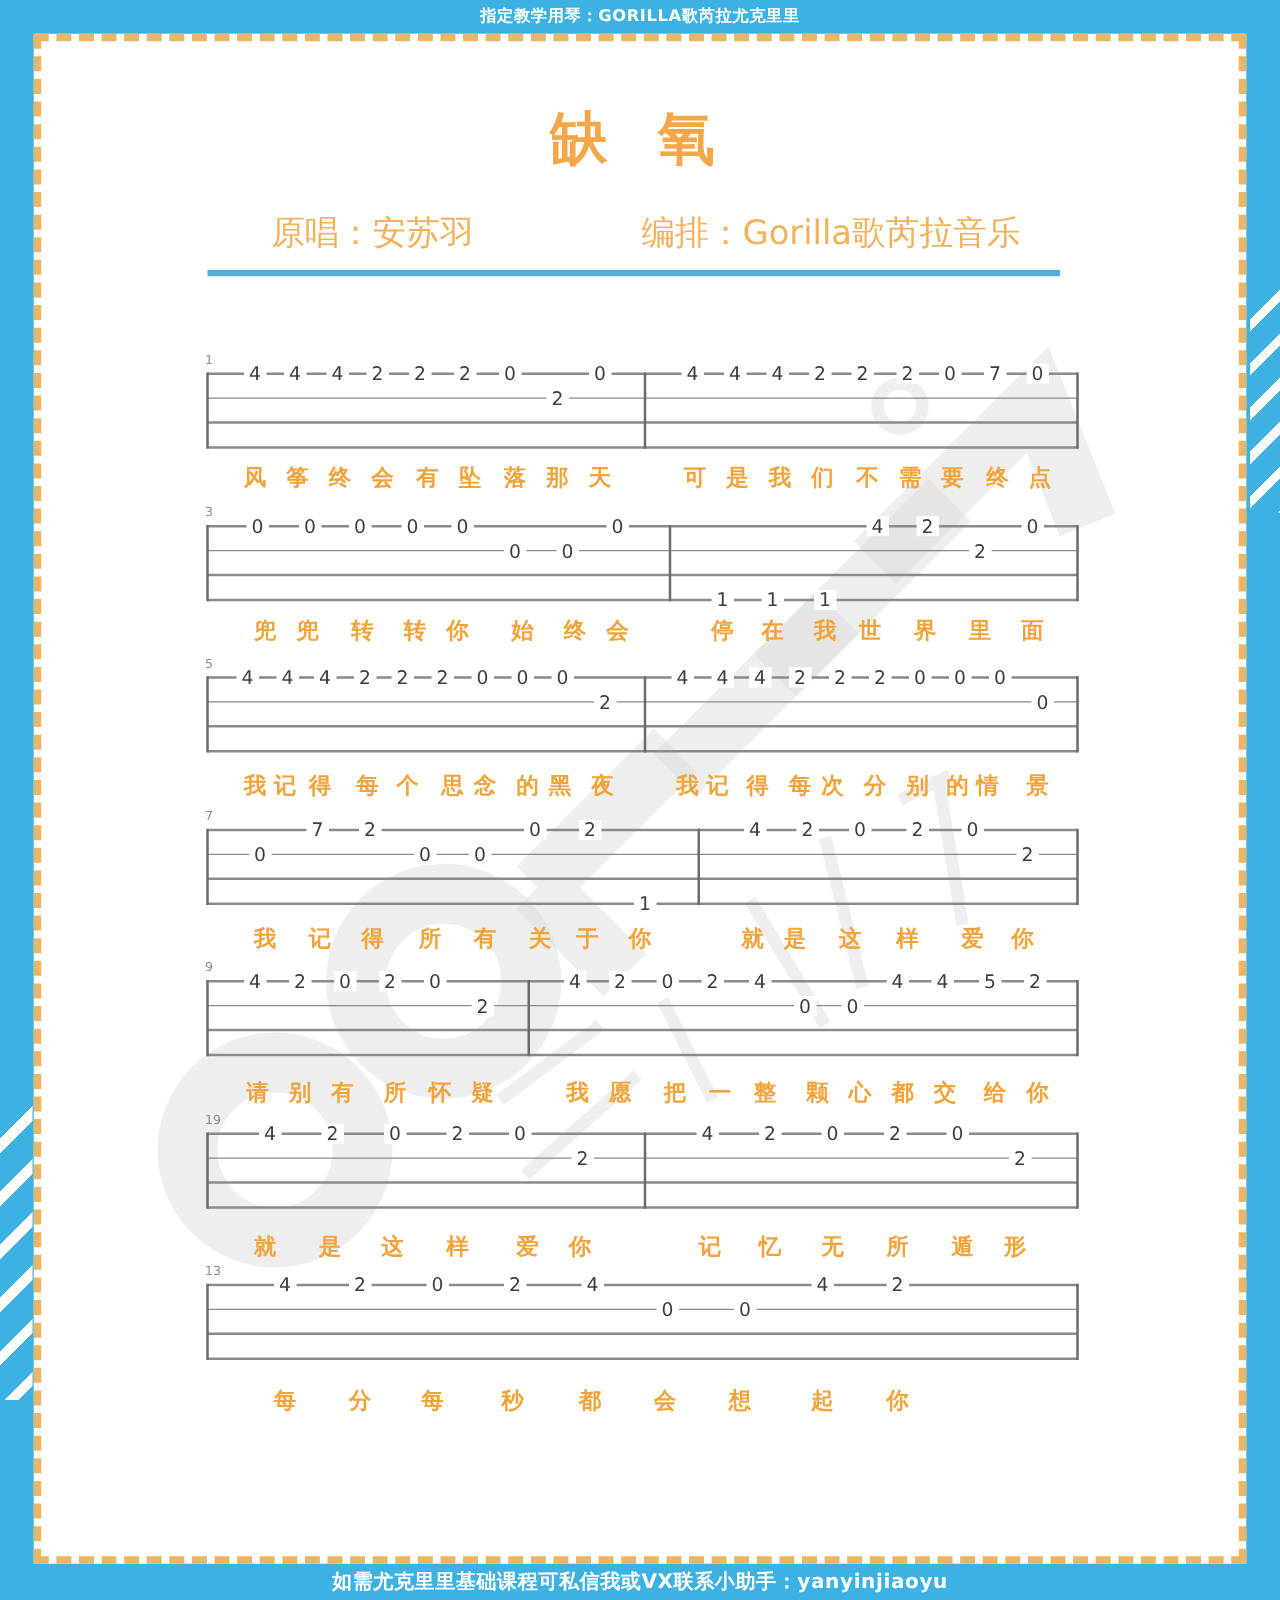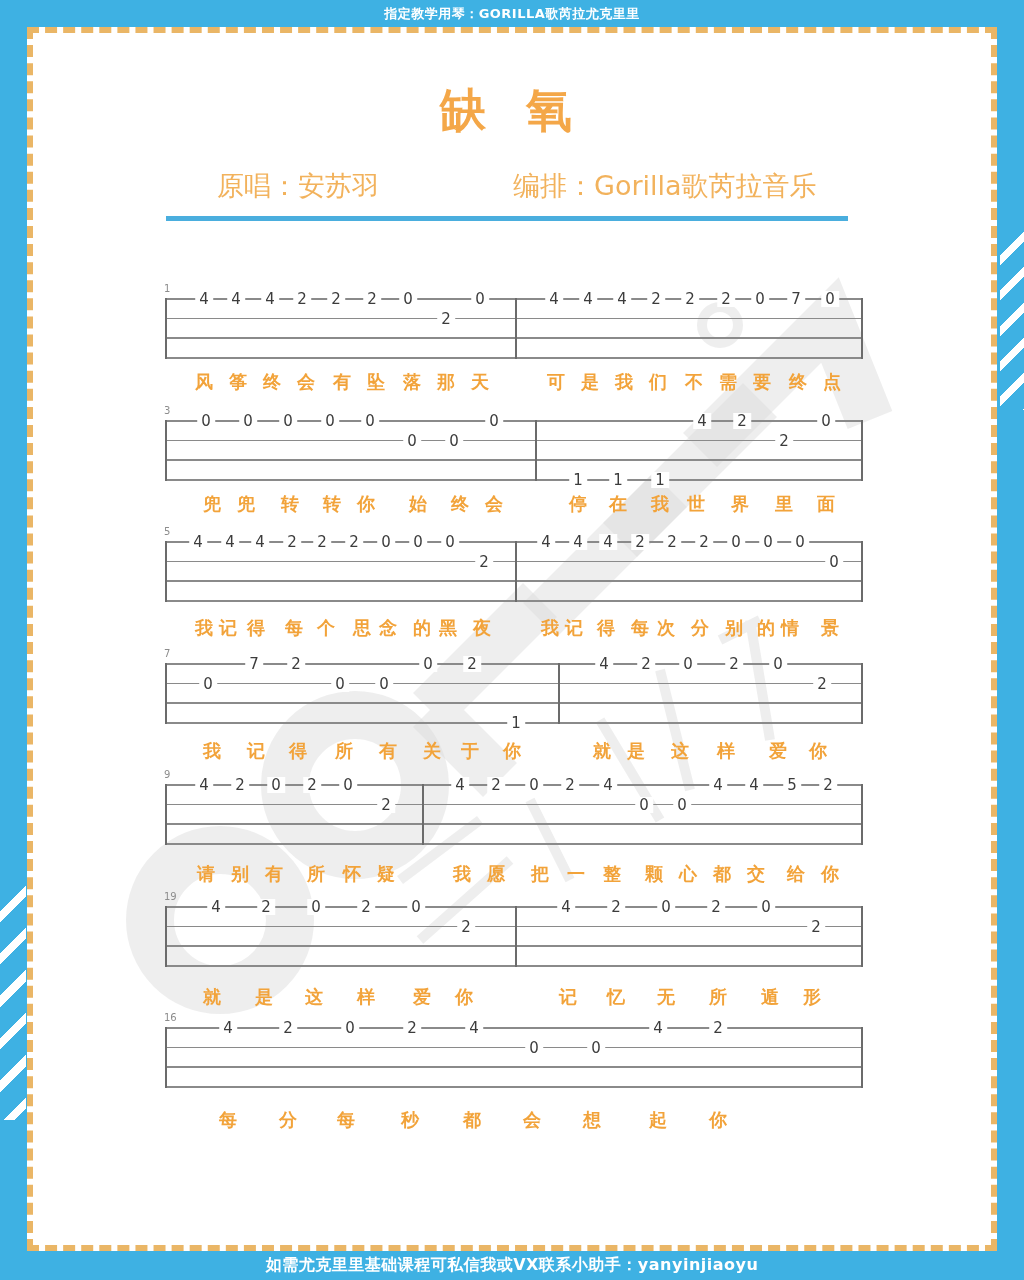--- a/index.html
+++ b/index.html
@@ -350,21 +350,21 @@
     <span class="lyric" style="left: 366px; top: 985px;">样</span>
     <span class="lyric" style="left: 422px; top: 985px;">爱</span>
     <span class="lyric" style="left: 464px; top: 985px;">你</span>
     <span class="lyric" style="left: 568px; top: 985px;">记</span>
     <span class="lyric" style="left: 616px; top: 985px;">忆</span>
     <span class="lyric" style="left: 666px; top: 985px;">无</span>
     <span class="lyric" style="left: 718px; top: 985px;">所</span>
     <span class="lyric" style="left: 770px; top: 985px;">遁</span>
     <span class="lyric" style="left: 812px; top: 985px;">形</span>
     <div class="system" style="top: 1027px;">
-      <span class="measure-num">16</span>
+      <span class="measure-num">13</span>
       <div class="string-line" style="top: 0px; width: 696px;"></div>
       <div class="string-line" style="top: 19.7px; width: 696px;"></div>
       <div class="string-line" style="top: 39.4px; width: 696px;"></div>
       <div class="string-line" style="top: 59.1px; width: 696px;"></div>
       <div class="barline" style="left: -1px; top: 0px; height: 60.7px;"></div>
       <div class="barline" style="left: 695px; top: 0px; height: 60.7px;"></div>
       <span class="fret" style="left: 62px; top: 0.8px;">4</span>
       <span class="fret" style="left: 122px; top: 0.8px;">2</span>
       <span class="fret" style="left: 184px; top: 0.8px;">0</span>
       <span class="fret" style="left: 246px; top: 0.8px;">2</span>

